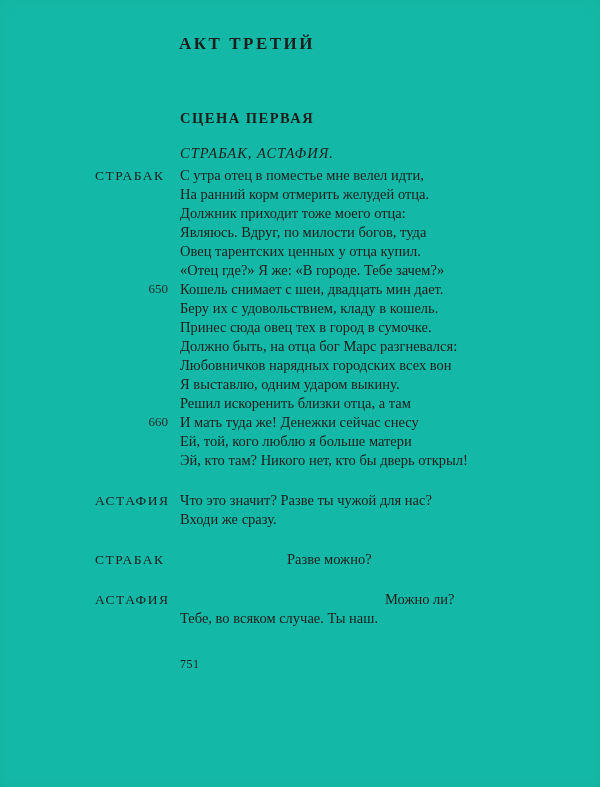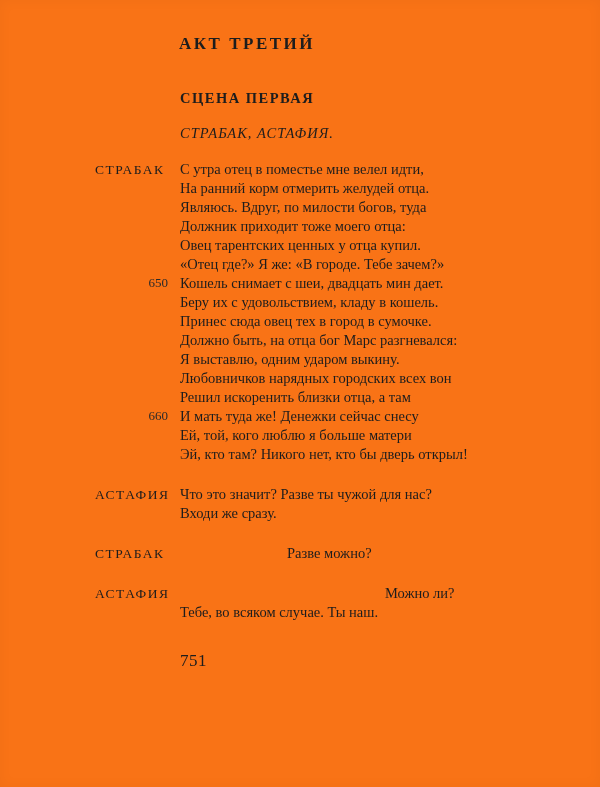--- a/index.html
+++ b/index.html
@@ -5,47 +5,47 @@
   html, body {
     margin: 0;
     padding: 0;
     background: #f3f2ef;
   }
   .page {
     position: relative;
     width: 600px;
     height: 787px;
     margin: 0 auto;
-    background: #f97316;
+    background: #14b8a6;
     box-shadow: inset 0 0 14px rgba(0,0,0,0.04);
     font-family: "Liberation Serif", "DejaVu Serif", serif;
     color: #1d1d1d;
     overflow: hidden;
     box-sizing: border-box;
   }
   .act-title {
     margin: 34px 0 0 179px;
     font-size: 17px;
     font-weight: bold;
     letter-spacing: 2.5px;
   }
   .scene-title {
-    margin: 36px 0 0 180px;
+    margin: 56px 0 0 180px;
     font-size: 14.5px;
     font-weight: bold;
     letter-spacing: 1.5px;
   }
   .characters-line {
     margin: 18px 0 4px 180px;
     font-size: 14.5px;
     font-style: italic;
     letter-spacing: 1px;
   }
   .speeches {
-    margin-top: 18px;
+    margin-top: 4px;
   }
   .speech {
     display: flex;
     margin-bottom: 21px;
     padding-left: 95px;
   }
   .speaker {
     flex: 0 0 85px;
     font-size: 13.5px;
     letter-spacing: 1.5px;
@@ -66,50 +66,50 @@
     position: absolute;
     right: calc(100% + 12px);
     top: 18px;
     font-size: 13px;
     color: #2a2a2a;
   }
   .line.indent-mid { padding-left: 107px; }
   .line.indent-far { padding-left: 205px; }
   .page-number {
     margin: 29px 0 0 180px;
-    font-size: 17px;
+    font-size: 12px;
     letter-spacing: 0.5px;
   }
 </style>
 </head>
 <body>
 
 <div class="page">
   <div class="act-title">АКТ ТРЕТИЙ</div>
 
   <div class="scene-title">СЦЕНА ПЕРВАЯ</div>
 
   <div class="characters-line">СТРАБАК, АСТАФИЯ.</div>
 
   <div class="speeches">
       <div class="speech">
         <div class="speaker">СТРАБАК</div>
         <div class="lines">
           <div class="line"><span>С утра отец в поместье мне велел идти,</span></div>
           <div class="line"><span>На ранний корм отмерить желудей отца.</span></div>
+          <div class="line"><span>Должник приходит тоже моего отца:</span></div>
           <div class="line"><span>Являюсь. Вдруг, по милости богов, туда</span></div>
-          <div class="line"><span>Должник приходит тоже моего отца:</span></div>
           <div class="line"><span>Овец тарентских ценных у отца купил.</span></div>
           <div class="line"><span class="lnum">650</span><span>«Отец где?» Я же: «В городе. Тебе зачем?»</span></div>
           <div class="line"><span>Кошель снимает с шеи, двадцать мин дает.</span></div>
           <div class="line"><span>Беру их с удовольствием, кладу в кошель.</span></div>
           <div class="line"><span>Принес сюда овец тех в город в сумочке.</span></div>
           <div class="line"><span>Должно быть, на отца бог Марс разгневался:</span></div>
+          <div class="line"><span>Любовничков нарядных городских всех вон</span></div>
           <div class="line"><span>Я выставлю, одним ударом выкину.</span></div>
-          <div class="line"><span>Любовничков нарядных городских всех вон</span></div>
           <div class="line"><span class="lnum">660</span><span>Решил искоренить близки отца, а там</span></div>
           <div class="line"><span>И мать туда же! Денежки сейчас снесу</span></div>
           <div class="line"><span>Ей, той, кого люблю я больше матери</span></div>
           <div class="line"><span>Эй, кто там? Никого нет, кто бы дверь открыл!</span></div>
         </div>
       </div>
       <div class="speech">
         <div class="speaker">АСТАФИЯ</div>
         <div class="lines">
           <div class="line"><span>Что это значит? Разве ты чужой для нас?</span></div>

